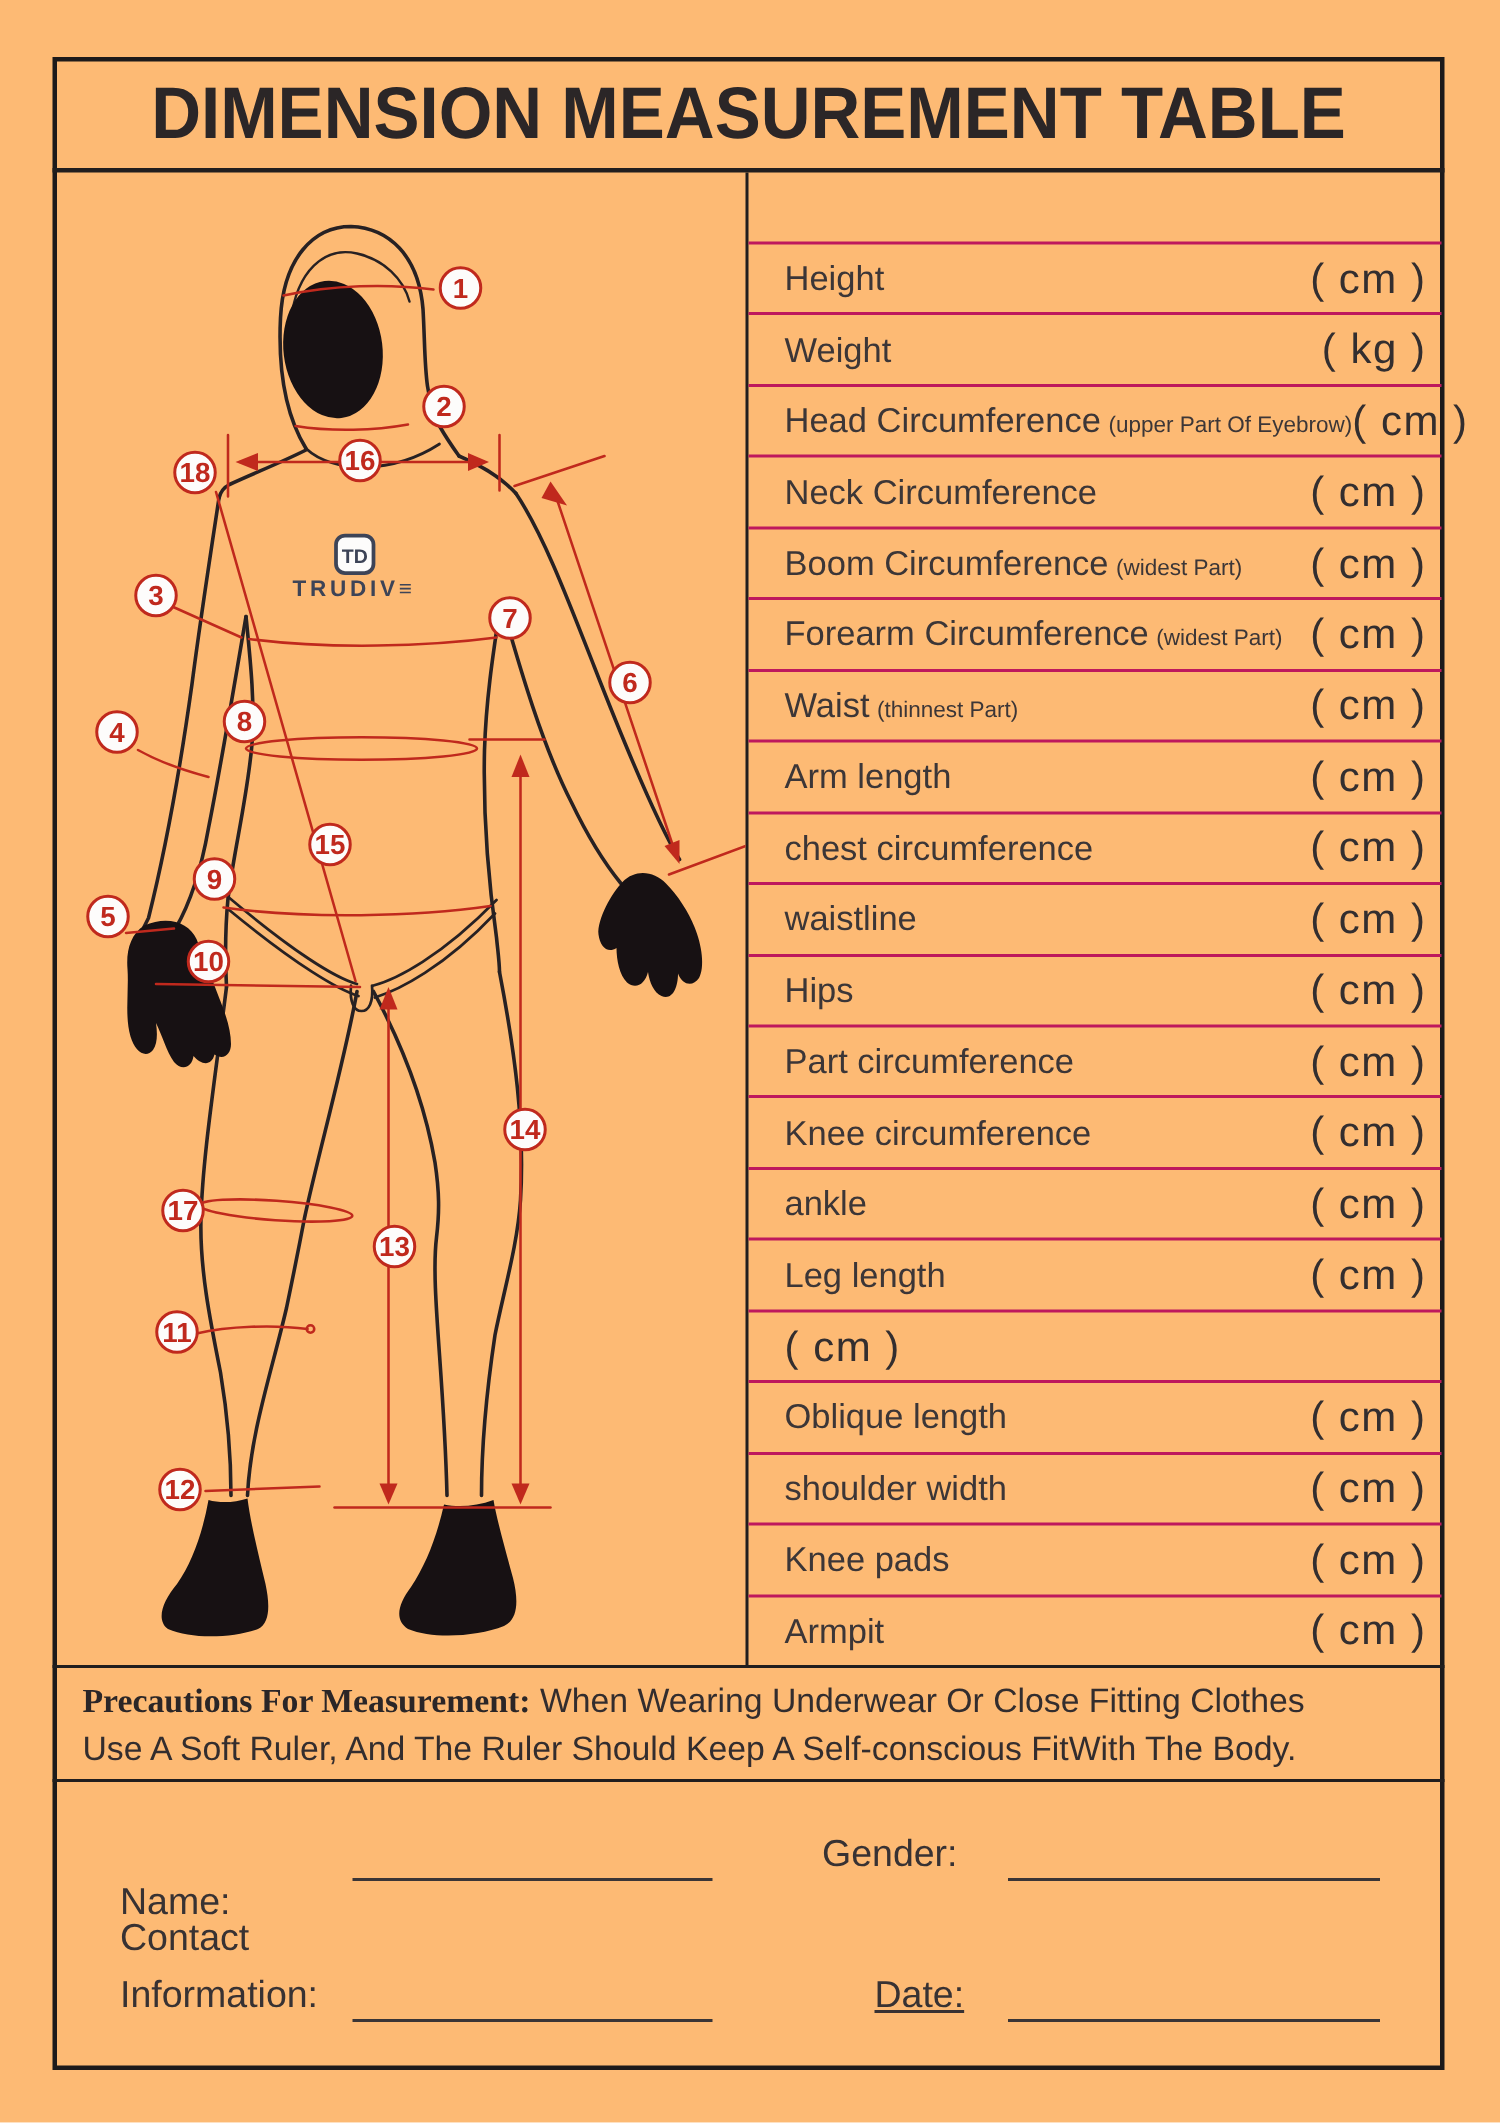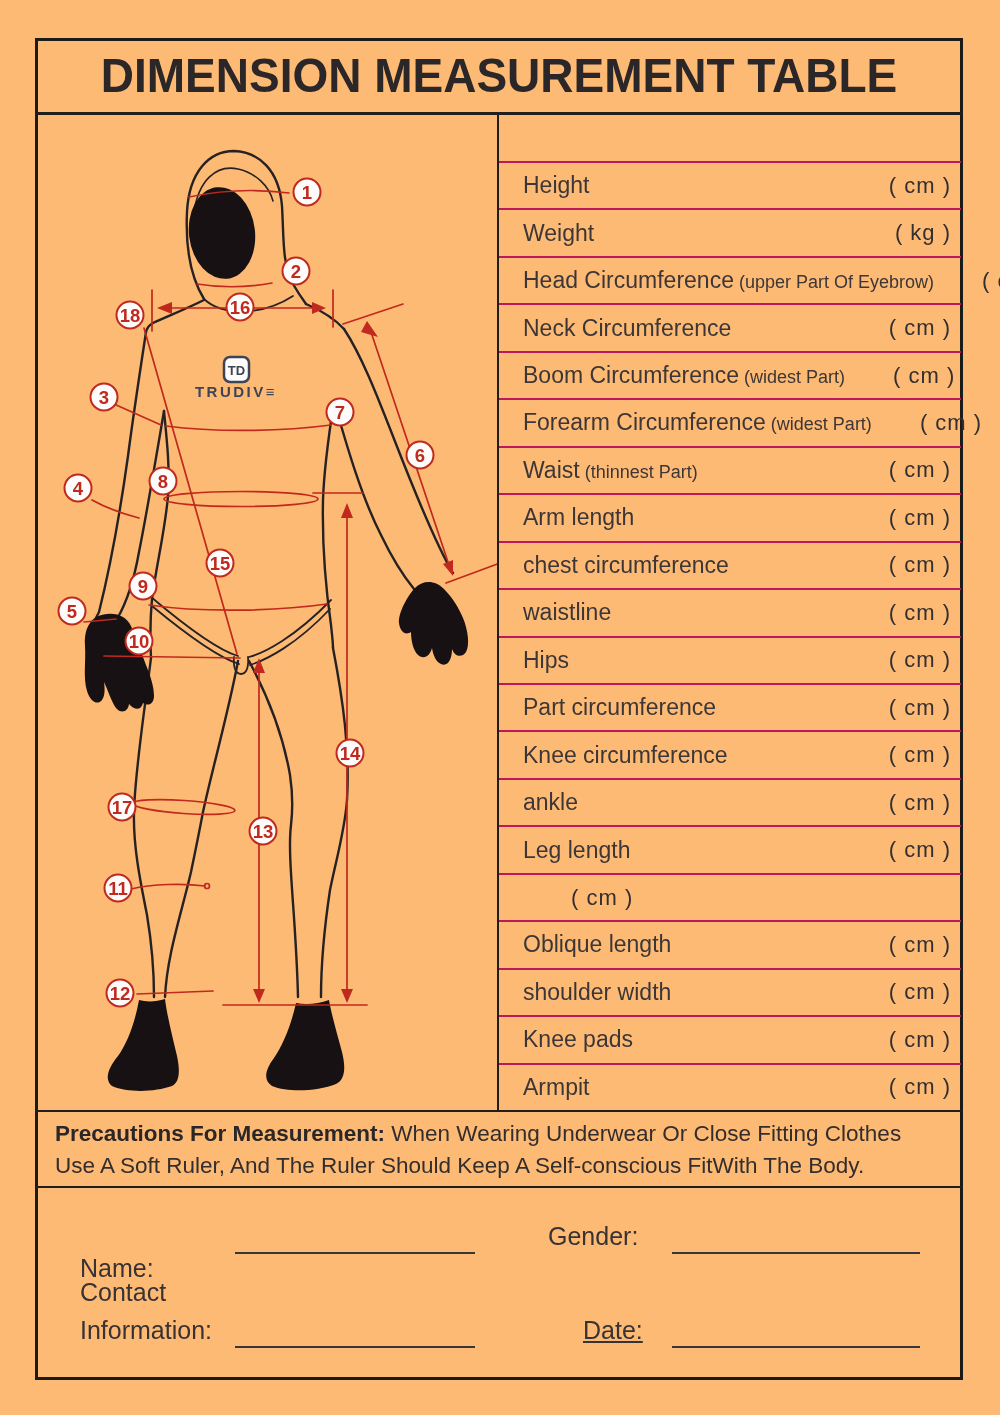--- a/index.html
+++ b/index.html
@@ -15,25 +15,25 @@
   #col-divider{left:497px;top:115px;width:2px;height:995px;background:#211e1e;}
   
   #title{left:35px;top:48px;width:928px;text-align:center;font-size:46px;font-weight:bold;
          letter-spacing:0px;color:#2b2627;transform:scaleY(1.06);}
   
   #mtable{left:499px;top:115px;width:462px;height:995px;display:flex;flex-direction:column;box-sizing:border-box;}
   .trow-header{height:46px;flex:none;}
   .trow{flex:1;border-top:2px solid #be185d;display:flex;align-items:center;
         justify-content:space-between;padding:0 10px 0 24px;box-sizing:border-box;}
   .tlabel{font-size:23px;color:#3c3637;white-space:nowrap;}
-  .tsub{font-size:18px;margin-left:5px;}
-  .tunit{font-size:22px;white-space:pre;letter-spacing:1px;color:#332e2f;margin-left:48px;}
+  .tsub{font-size:15px;margin-left:5px;}
+  .tunit{font-size:28px;white-space:pre;letter-spacing:1px;color:#332e2f;}
   
   #precautions{left:55px;top:1118px;width:890px;font-size:22.5px;line-height:32px;color:#332d2e;}
-  #precautions b{color:#2b2627;}
+  #precautions b{color:#2b2627;font-family:Liberation Serif, serif;}
   
   .flabel{font-size:25px;color:#383233;}
   .fline{border-bottom:2px solid #3a3536;height:0;}
   #name-label{left:80px;top:1222px;margin-top:32px;}
   #gender-label{left:548px;top:1222px;}
   #contact-label-1{left:80px;top:1278px;}
   #contact-label-2{left:80px;top:1316px;}
   #date-label{left:583px;top:1316px;text-decoration:underline;}
   #name-line{left:235px;top:1252px;width:240px;}
   #gender-line{left:672px;top:1252px;width:248px;}

